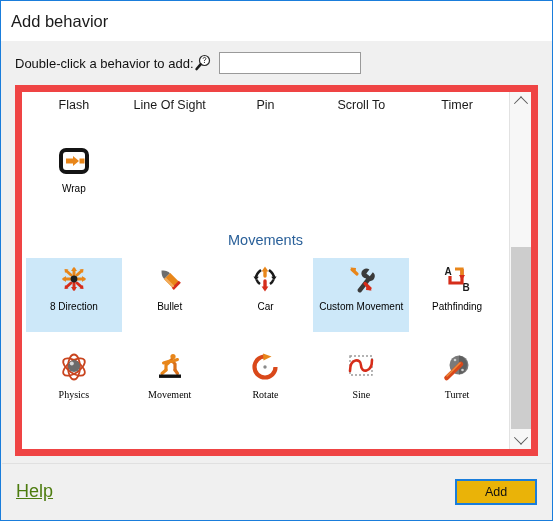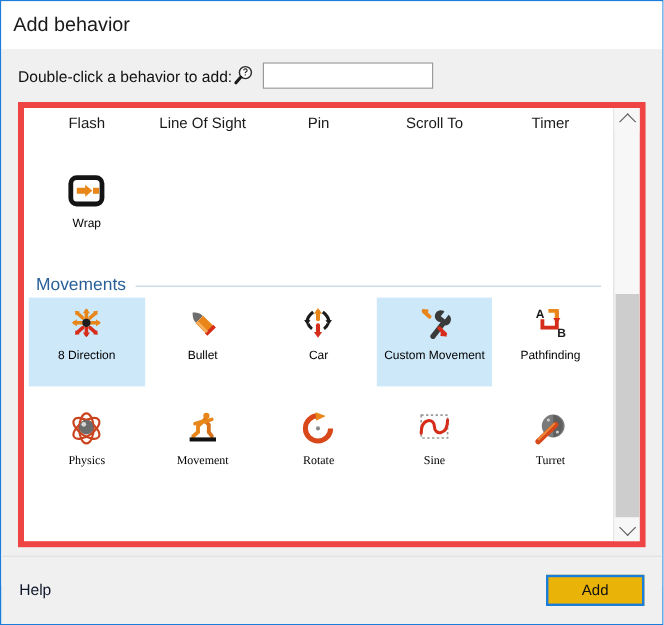--- a/index.html
+++ b/index.html
@@ -68,21 +68,21 @@
     font-size: 12px;
     padding: 0 4px;
     outline: none;
     color: #111;
   }
   
   .list-panel {
     position: relative;
     height: 371px;
     box-sizing: border-box;
-    border: 5px solid #ef4444;
+    border: 7px solid #ef4444;
     background: #ffffff;
     overflow: hidden;
   }
   .list-inner {
     position: absolute;
     left: 0;
     top: 0;
     right: 22px;
     bottom: 0;
     overflow: hidden;
@@ -131,20 +131,21 @@
     color: #1a1a1a;
     text-align: center;
   }
   
   .section {
     display: flex;
     align-items: center;
     gap: 8px;
     padding: 0 10px 0 10px;
     margin: 18px 0 2px 0;
+    flex-direction: column;
   }
   .section-title {
     font-size: 14.5px;
     color: #2a6099;
     white-space: nowrap;
   }
   .section-rule {
     flex: 1;
     height: 1px;
     background: #c3d3e3;
@@ -203,22 +204,23 @@
     bottom: 1px;
     height: 56px;
     background: #f0f0f0;
     border-top: 1px solid #e0e0e0;
     display: flex;
     align-items: center;
     padding: 0 14px;
     box-sizing: border-box;
   }
   .help-link {
-    font-size: 13px;
-    color: #0f172a;
+    font-size: 18px;
+    color: #4d7c0f;
+    text-decoration: underline;
     cursor: pointer;
   }
   .footer-spacer { flex: 1; }
   .btn {
     width: 82px;
     height: 26px;
     font-family: "Liberation Sans", sans-serif;
     font-size: 12.5px;
     color: #111;
     background: #f0f0f0;

